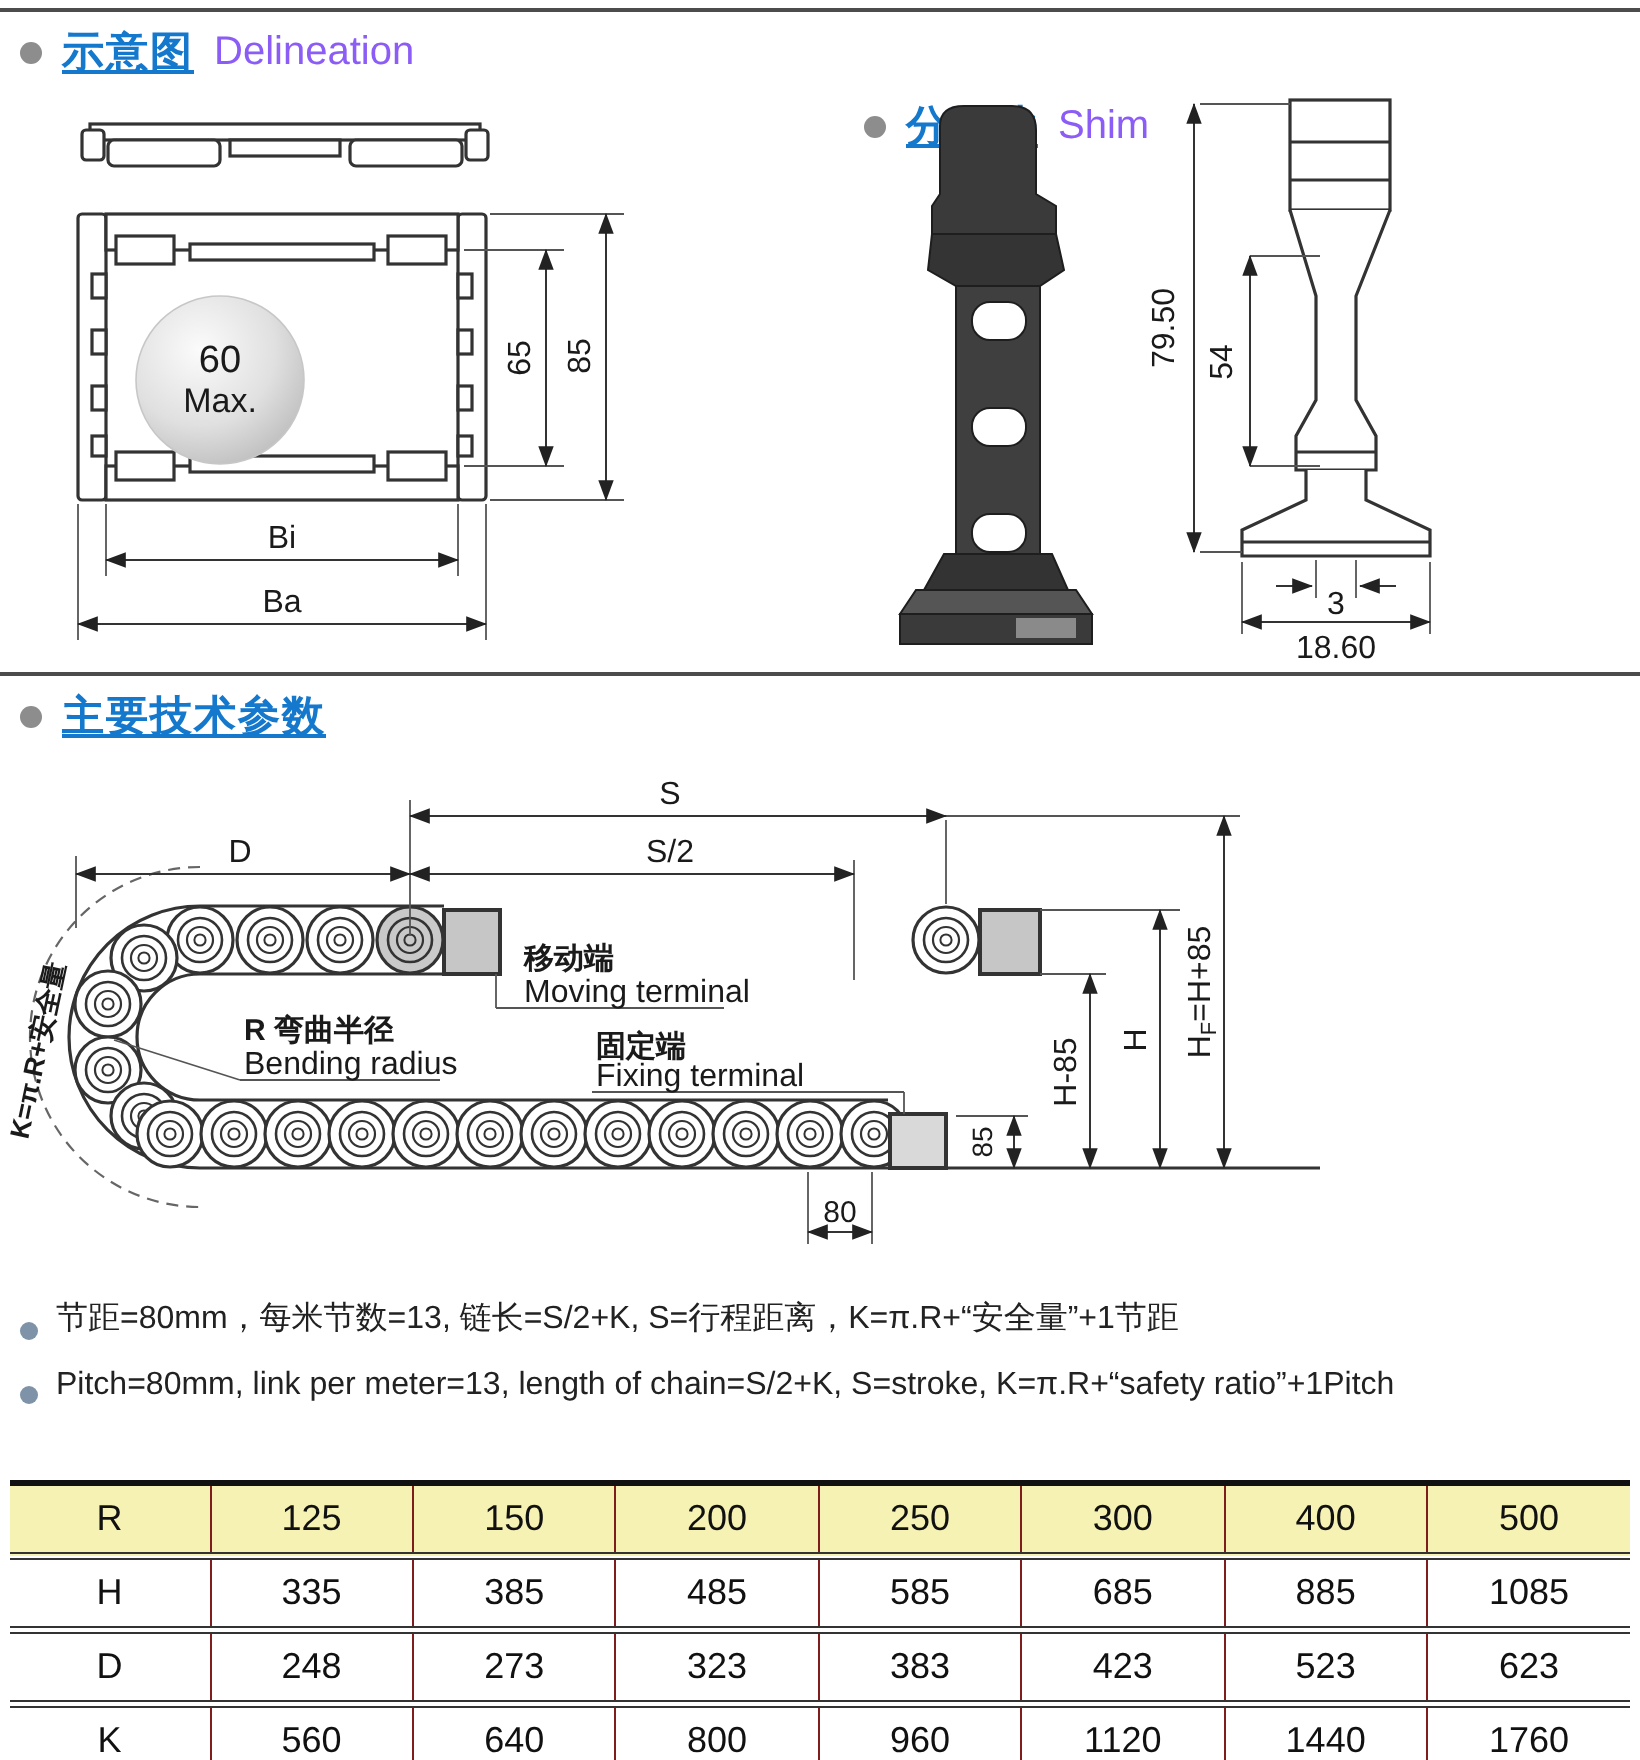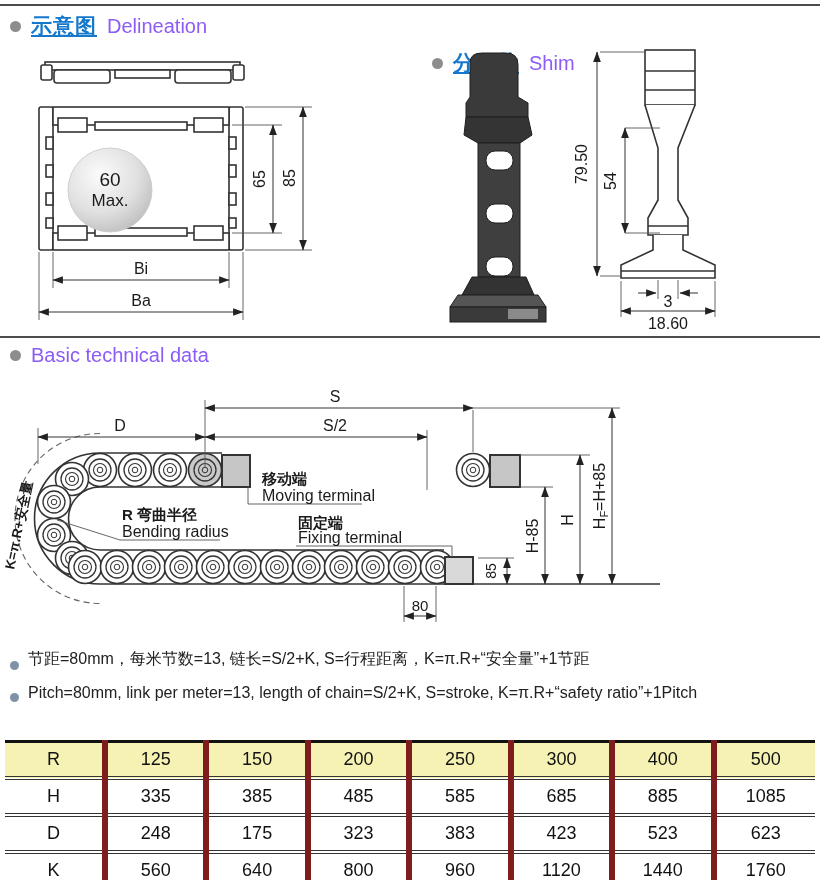--- a/index.html
+++ b/index.html
@@ -20,21 +20,21 @@
   .out{stroke:#333;stroke-width:1.6;fill:none;}
   .outf{stroke:#333;stroke-width:1.6;fill:#fff;}
   .dsh{stroke:#666;stroke-width:1.1;fill:none;stroke-dasharray:6 4;}
   .dimtxt{font-size:16px;}
   .lblzh{font-size:15px;font-weight:600;}
   .lblen{font-size:16px;}
   table.data{position:absolute;left:5px;top:740px;width:810px;border-collapse:collapse;
              table-layout:fixed;border-top:3px solid #111;border-bottom:3px solid #111;
              font-size:18px;color:#111;}
   table.data th,table.data td{height:33px;text-align:center;vertical-align:middle;
-             font-weight:normal;border-left:6px solid #7f1d1d;padding:0;}
+             font-weight:normal;border-left:1px solid #7f1d1d;padding:0;}
   table.data th:first-child,table.data td:first-child{border-left:none;}
   table.data thead th{background:#f6f2b4;border-bottom:4px double #333;}
   table.data tbody tr:not(:last-child) td{border-bottom:4px double #333;}
 </style>
 </head>
 <body>
 
 <div class="hline" style="top:4px;"></div>
 <div class="hline" style="top:336px;"></div>
 
@@ -43,21 +43,21 @@
   <span class="zh">示意图</span>
   <span class="en">Delineation</span>
 </div>
 <div class="sec-head" style="left:432px;top:12px;margin-top:37px;">
   <span class="bullet"></span>
   <span class="zh">分隔片</span>
   <span class="en">Shim</span>
 </div>
 <div class="sec-head" style="left:10px;top:344px;">
   <span class="bullet"></span>
-  <span class="en">Basic technical data</span>
+  <span class="zh">主要技术参数</span>
 </div>
 
 <svg width="0" height="0" style="position:absolute" aria-hidden="true">
   <defs>
     <marker id="arr" viewBox="0 0 10 8" markerWidth="11" markerHeight="9" refX="9.5" refY="4" orient="auto-start-reverse">
       <path d="M0.5,0.5 L10,4 L0.5,7.5 Z" fill="#222"></path>
     </marker>
     <radialGradient id="ballg" cx="0.38" cy="0.32" r="0.75">
       <stop offset="0" stop-color="#fbfbfb"></stop>
         <stop offset="0.6" stop-color="#e0e0e0"></stop>
@@ -336,21 +336,21 @@
       <td>385</td>
       <td>485</td>
       <td>585</td>
       <td>685</td>
       <td>885</td>
       <td>1085</td>
     </tr>
     <tr>
       <td>D</td>
       <td>248</td>
-      <td>175</td>
+      <td>273</td>
       <td>323</td>
       <td>383</td>
       <td>423</td>
       <td>523</td>
       <td>623</td>
     </tr>
     <tr>
       <td>K</td>
       <td>560</td>
       <td>640</td>

